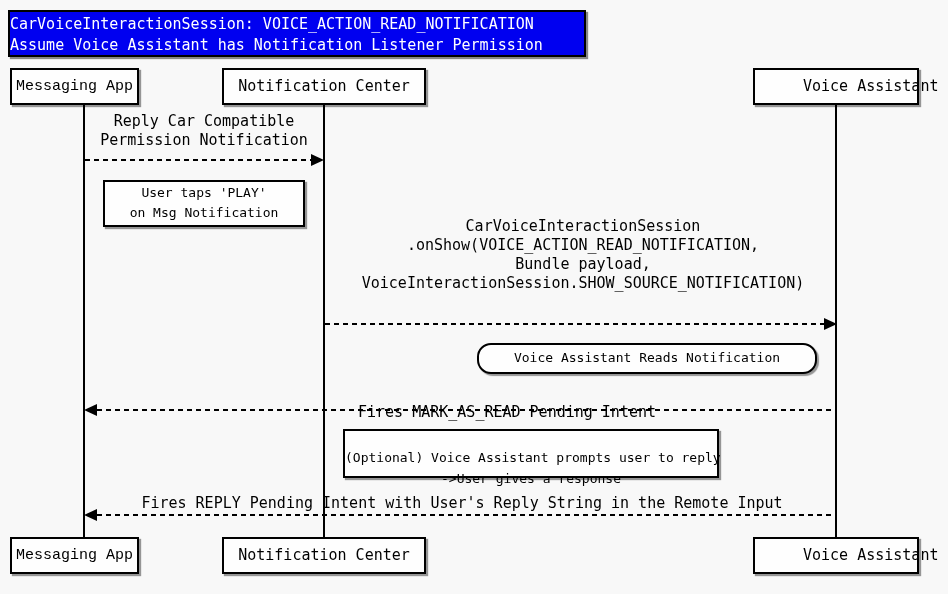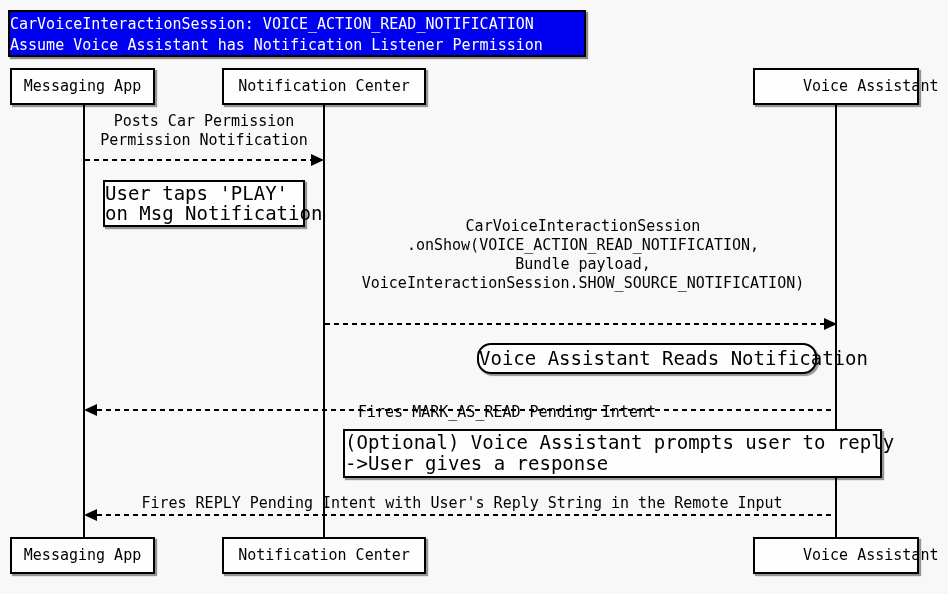--- a/index.html
+++ b/index.html
@@ -38,21 +38,21 @@
     position: absolute;
     height: 37px;
     border: 2px solid var(--line);
     background: var(--box-bg);
     box-shadow: 2px 2px 1px rgba(0,0,0,0.40);
     font-size: 15px;
     line-height: 33px;
     text-align: center;
     white-space: nowrap;
   }
-  .p-msg   { left: 10px;  width: 145px; }
+  .p-msg   { left: 10px;  width: 129px; font-family: Liberation Mono, monospace; }
   .p-notif { left: 222px; width: 204px; }
   .p-va    { left: 753px; width: 166px; padding-left: 48px; }
   .row-top    { top: 68px; }
   .row-bottom { top: 537px; }
   .lifeline {
     position: absolute;
     top: 104px;
     width: 2px; height: 433px;
     background: var(--line);
   }
@@ -89,39 +89,39 @@
   .ah-left  { border-right: 13px solid var(--line); }
   .ah-1 { left: 311px; top: 154px; }
   .ah-2 { left: 824px; top: 318px; }
   .ah-3 { left: 84px;  top: 404px; }
   .ah-4 { left: 84px;  top: 509px; }
   .note {
     position: absolute;
     border: 2px solid var(--line);
     background: var(--box-bg);
     box-shadow: 2px 2px 1px rgba(0,0,0,0.40);
-    font-size: 19px;
-    text-align: left;
+    font-size: 13px;
+    text-align: center;
     white-space: nowrap;
   }
   .note-taps {
     left: 103px; top: 180px;
     width: 202px; height: 47px;
     line-height: 20px; padding-top: 1px;
   }
   .note-reads {
     left: 477px; top: 343px;
     width: 340px; height: 31px;
     line-height: 26px;
     border-radius: 14px;
   }
   .note-optional {
     left: 343px; top: 429px;
-    width: 539px; height: 49px;
-    line-height: 21px; padding-top: 1px;
+    width: 376px; height: 49px;
+    line-height: 21px; padding-top: 16px;
   }
 </style>
 </head>
 <body>
 
 <div id="canvas">
 
   <div class="title-box">
     <div>CarVoiceInteractionSession: VOICE_ACTION_READ_NOTIFICATION</div>
     <div>Assume Voice Assistant has Notification Listener Permission</div>
@@ -129,21 +129,21 @@
 
   <div class="pbox p-msg row-top">Messaging App</div>
   <div class="pbox p-notif row-top">Notification Center</div>
   <div class="pbox p-va row-top">Voice Assistant</div>
 
   <div class="lifeline ll-msg"></div>
   <div class="lifeline ll-notif"></div>
   <div class="lifeline ll-va"></div>
 
   <div class="msg-label lbl-posts">
-    <div>Posts Car Permission</div>
+    <div>Reply Car Compatible</div>
     <div>Permission Notification</div>
   </div>
   <div class="arrow-line al-1"></div>
   <div class="arrow-head ah-right ah-1"></div>
 
   <div class="note note-taps">
     <div>User taps 'PLAY'</div>
     <div>on Msg Notification</div>
   </div>
 

